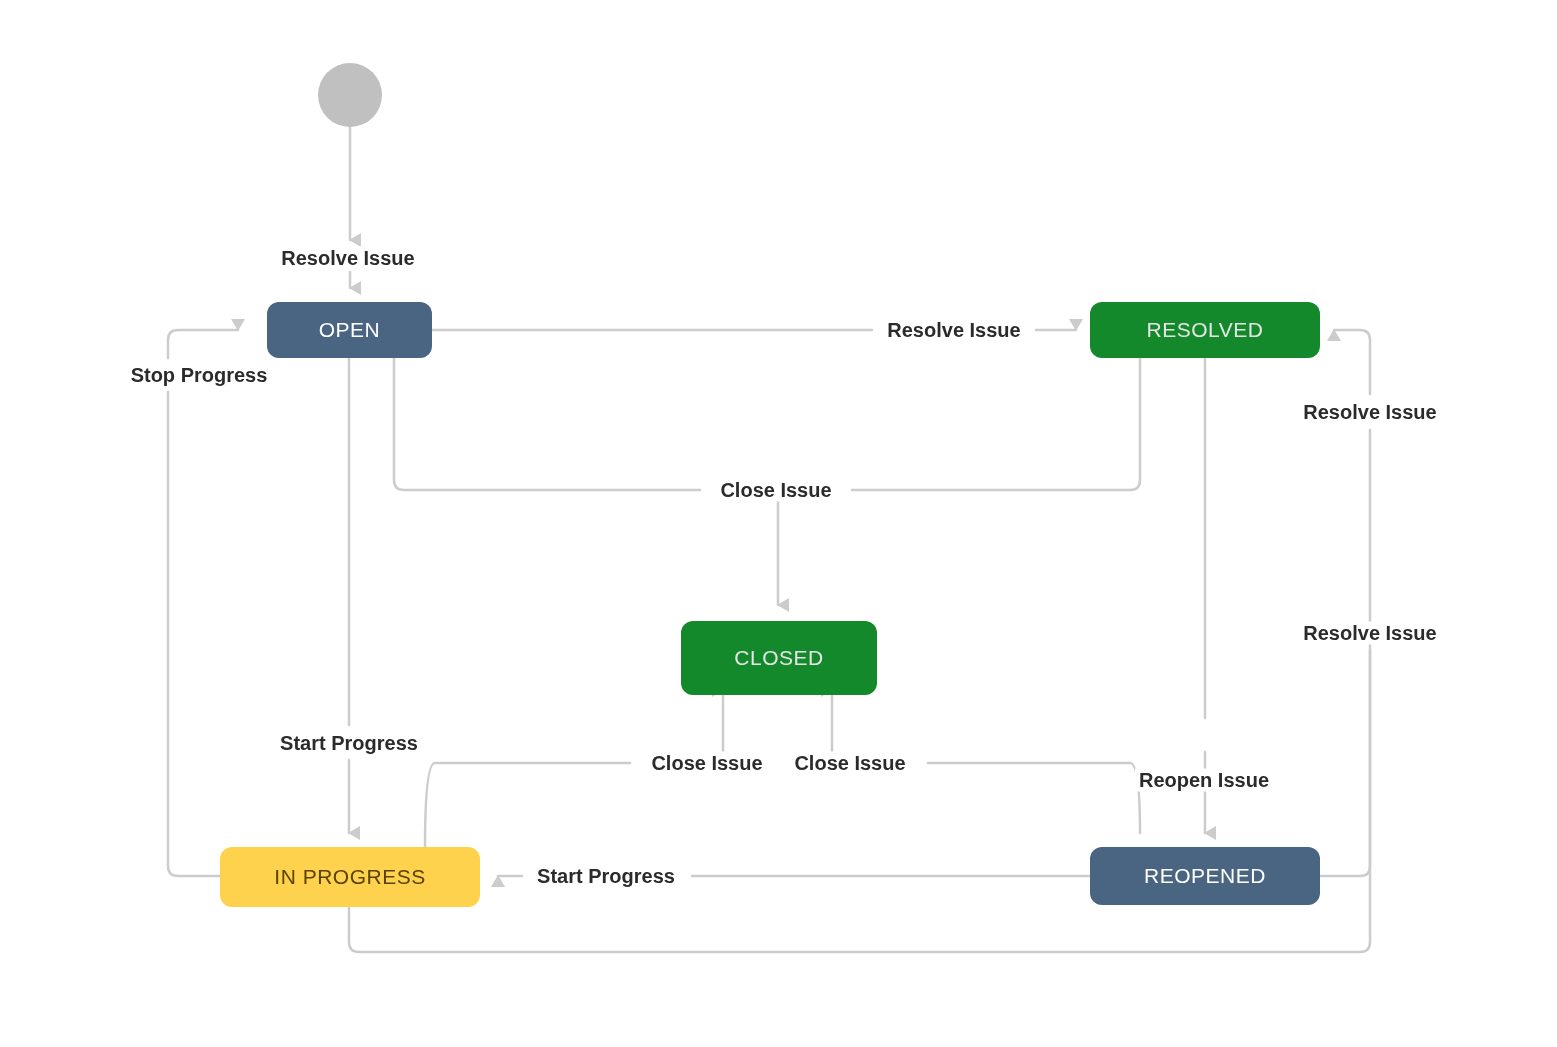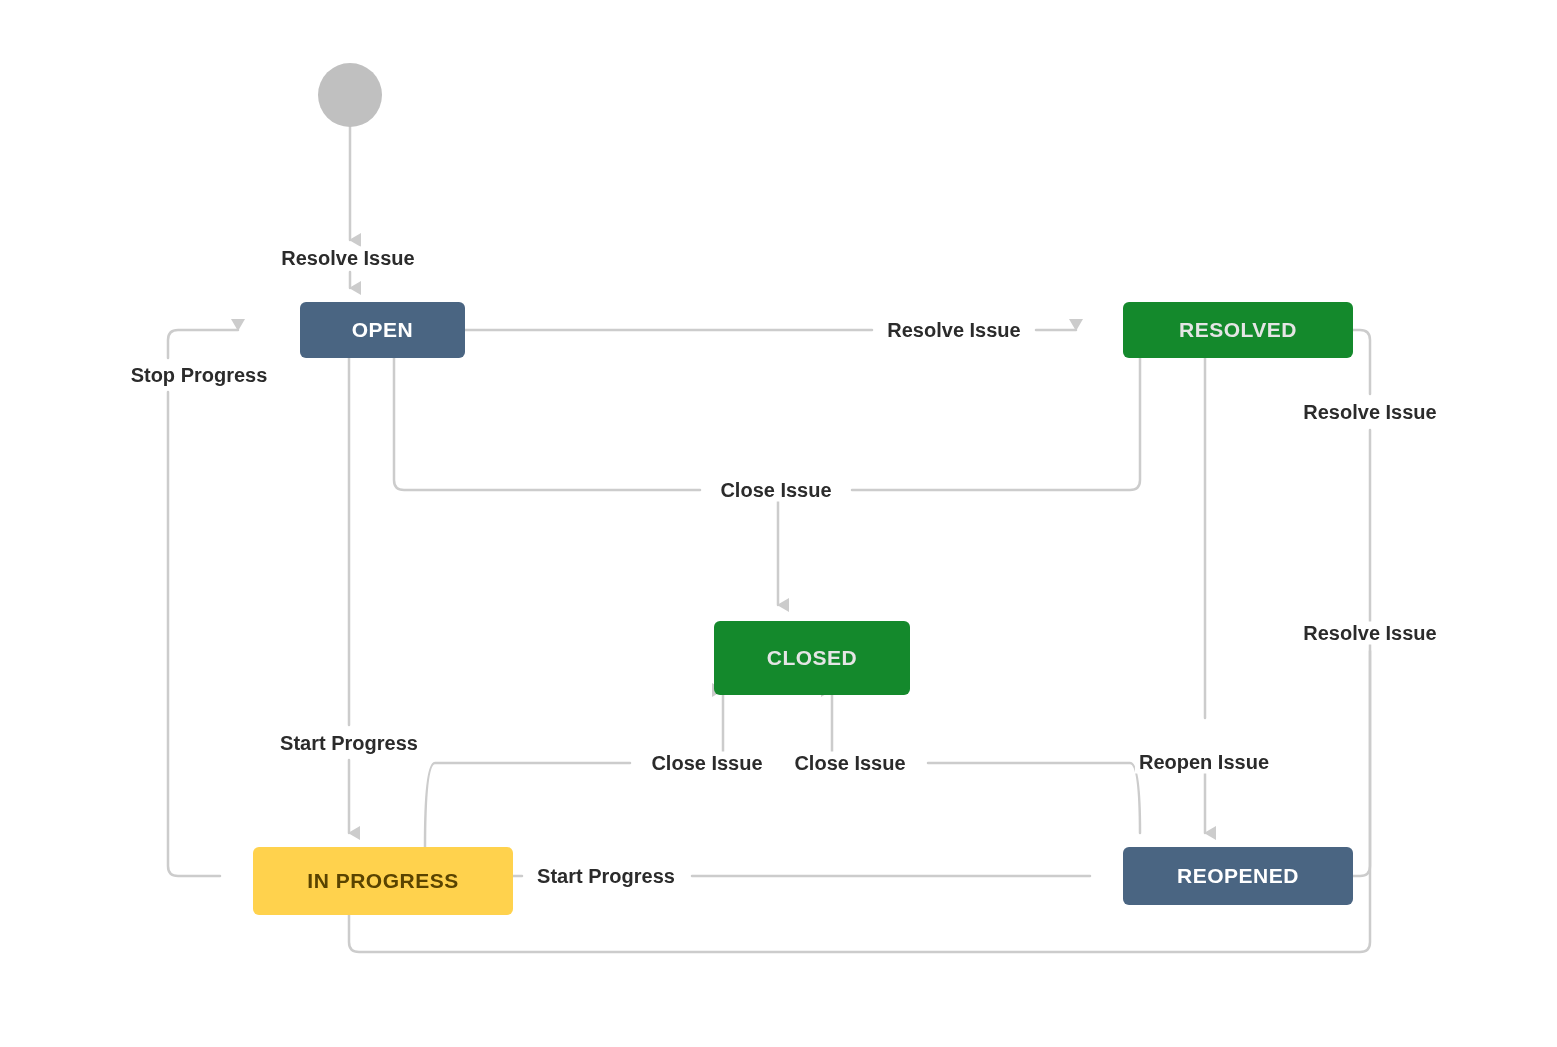--- a/index.html
+++ b/index.html
@@ -24,25 +24,24 @@
     top: 0;
     width: 1557px;
     height: 1047px;
   }
   .node {
     position: absolute;
     box-sizing: border-box;
     display: flex;
     align-items: center;
     justify-content: center;
-    border-radius: 6px;
-    font-weight: bold;
+    border-radius: 12px;
+    font-weight: normal;
     letter-spacing: 0.5px;
     user-select: none;
-    margin-left: 33px;
   }
   .node-open, .node-reopened {
     background: #4a6582;
     color: #ffffff;
   }
   .node-resolved, .node-closed {
     background: #14892c;
     color: #e5e5e5;
   }
   .node-inprogress {
@@ -135,41 +134,41 @@
   </div>
 
   <div class="node node-resolved" style="left:1090px; top:302px; width:230px; height:56px; font-size:21px;">
     <span>RESOLVED</span>
   </div>
 
   <div class="node node-closed" style="left:681px; top:621px; width:196px; height:74px; font-size:21px;">
     <span>CLOSED</span>
   </div>
 
-  <div class="node node-inprogress" style="left:220px; top:847px; width:260px; height:68px; font-size:21px;">
+  <div class="node node-inprogress" style="left:220px; top:847px; width:260px; height:60px; font-size:21px;">
     <span>IN PROGRESS</span>
   </div>
 
   <div class="node node-reopened" style="left:1090px; top:847px; width:230px; height:58px; font-size:21px;">
     <span>REOPENED</span>
   </div>
 
   <div class="edge-label lbl-center" style="left:348px; top:258px;">Resolve Issue</div>
 
   <div class="edge-label lbl-center" style="left:954px; top:330px;">Resolve Issue</div>
 
   <div class="edge-label lbl-center" style="left:167px; top:375px;margin-left:32px;">Stop Progress</div>
 
   <div class="edge-label lbl-center" style="left:776px; top:490px;">Close Issue</div>
 
   <div class="edge-label lbl-center" style="left:1370px; top:412px;">Resolve Issue</div>
 
   <div class="edge-label lbl-center" style="left:1370px; top:633px;">Resolve Issue</div>
 
-  <div class="edge-label lbl-center" style="left:1204px; top:762px;">Reopen Issue</div>
+  <div class="edge-label lbl-center" style="left:1204px; top:780px;">Reopen Issue</div>
 
   <div class="edge-label lbl-center" style="left:349px; top:743px;">Start Progress</div>
 
   <div class="edge-label lbl-center" style="left:707px; top:763px;">Close Issue</div>
 
   <div class="edge-label lbl-center" style="left:850px; top:763px;">Close Issue</div>
 
   <div class="edge-label lbl-center" style="left:606px; top:876px;">Start Progress</div>
 
 </div>

